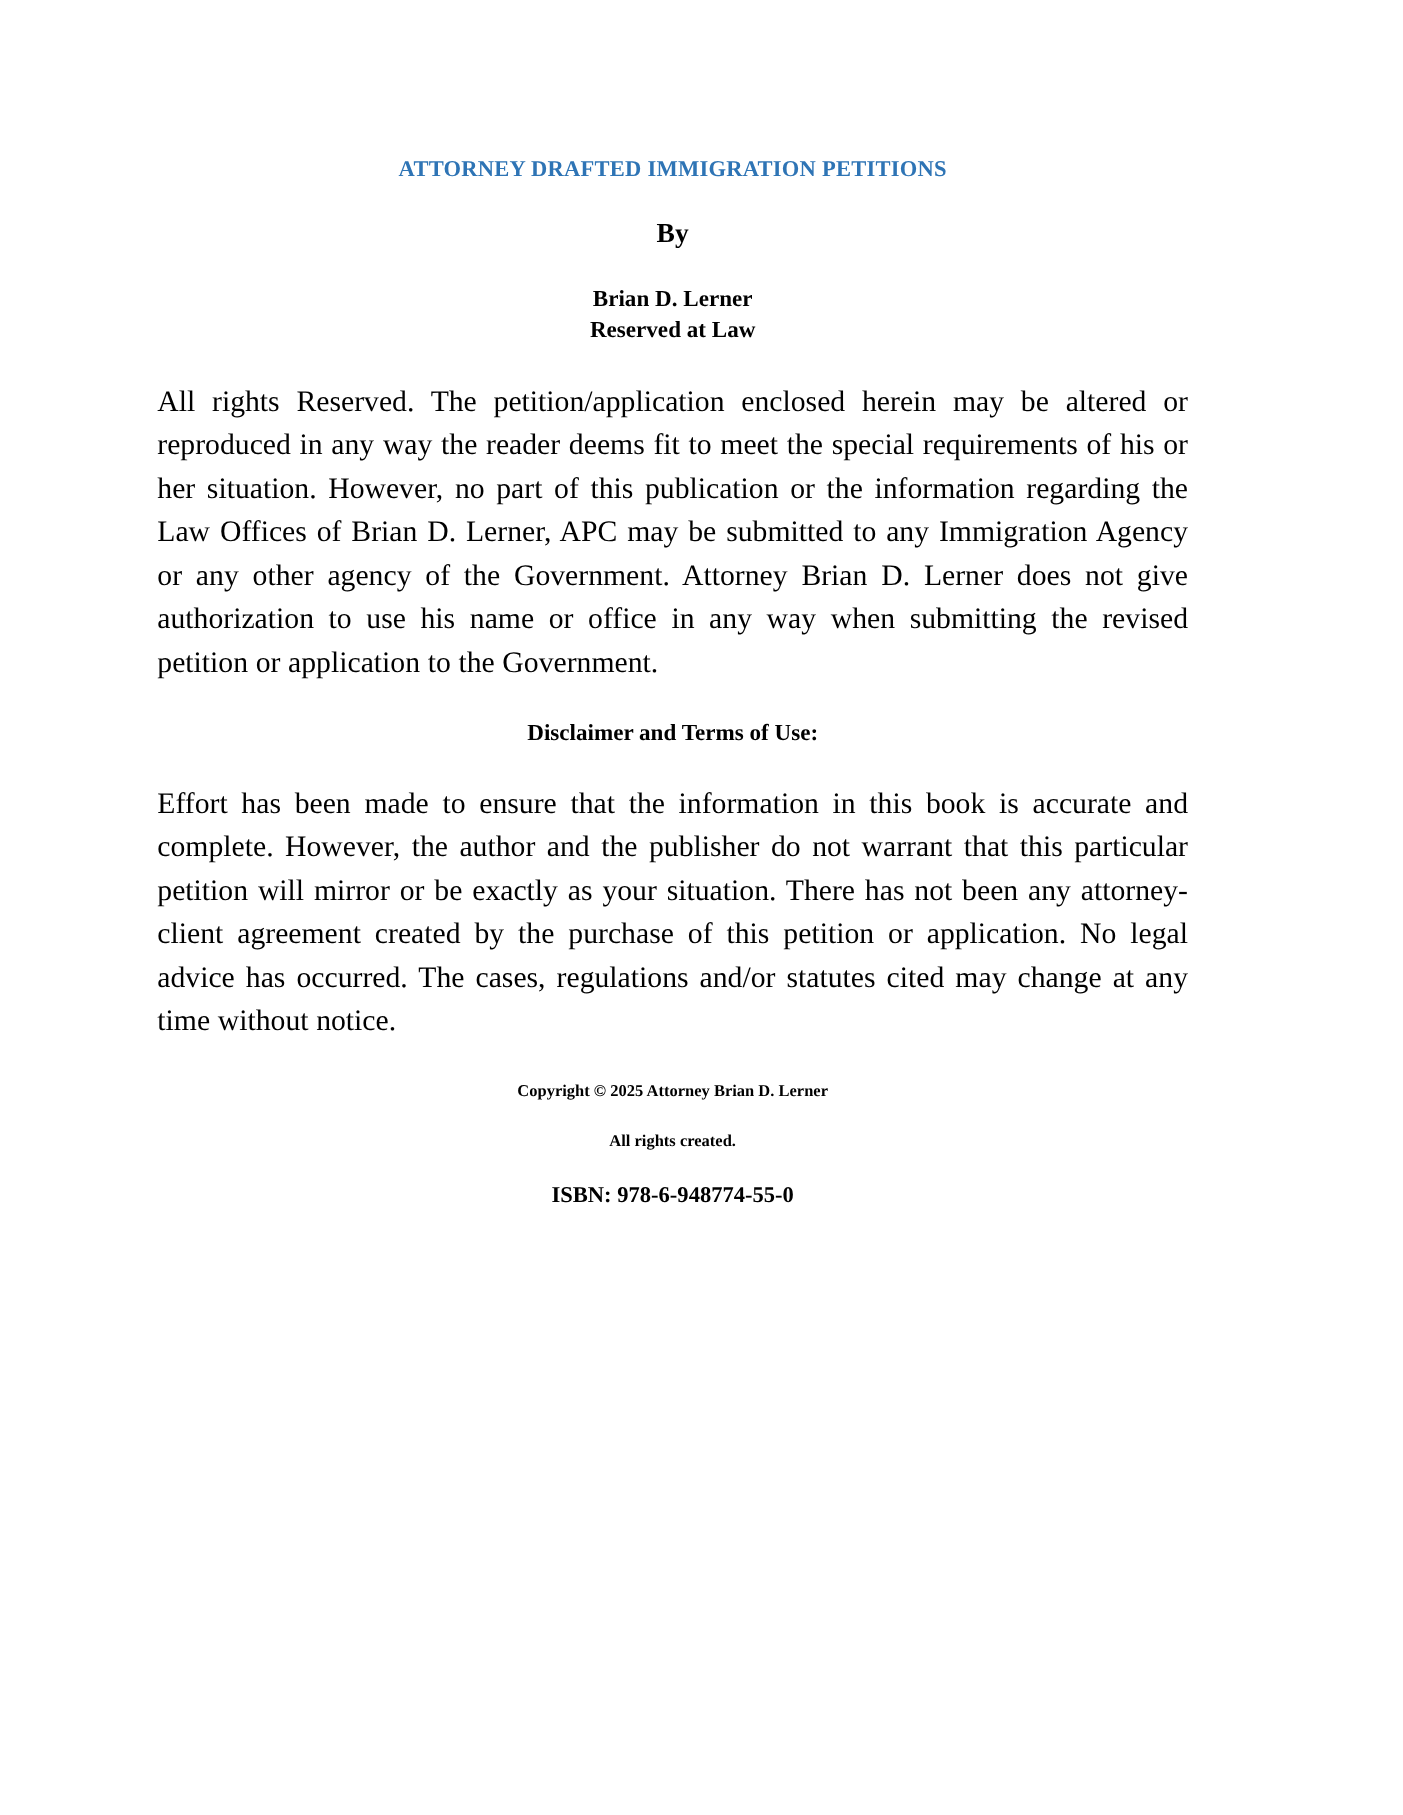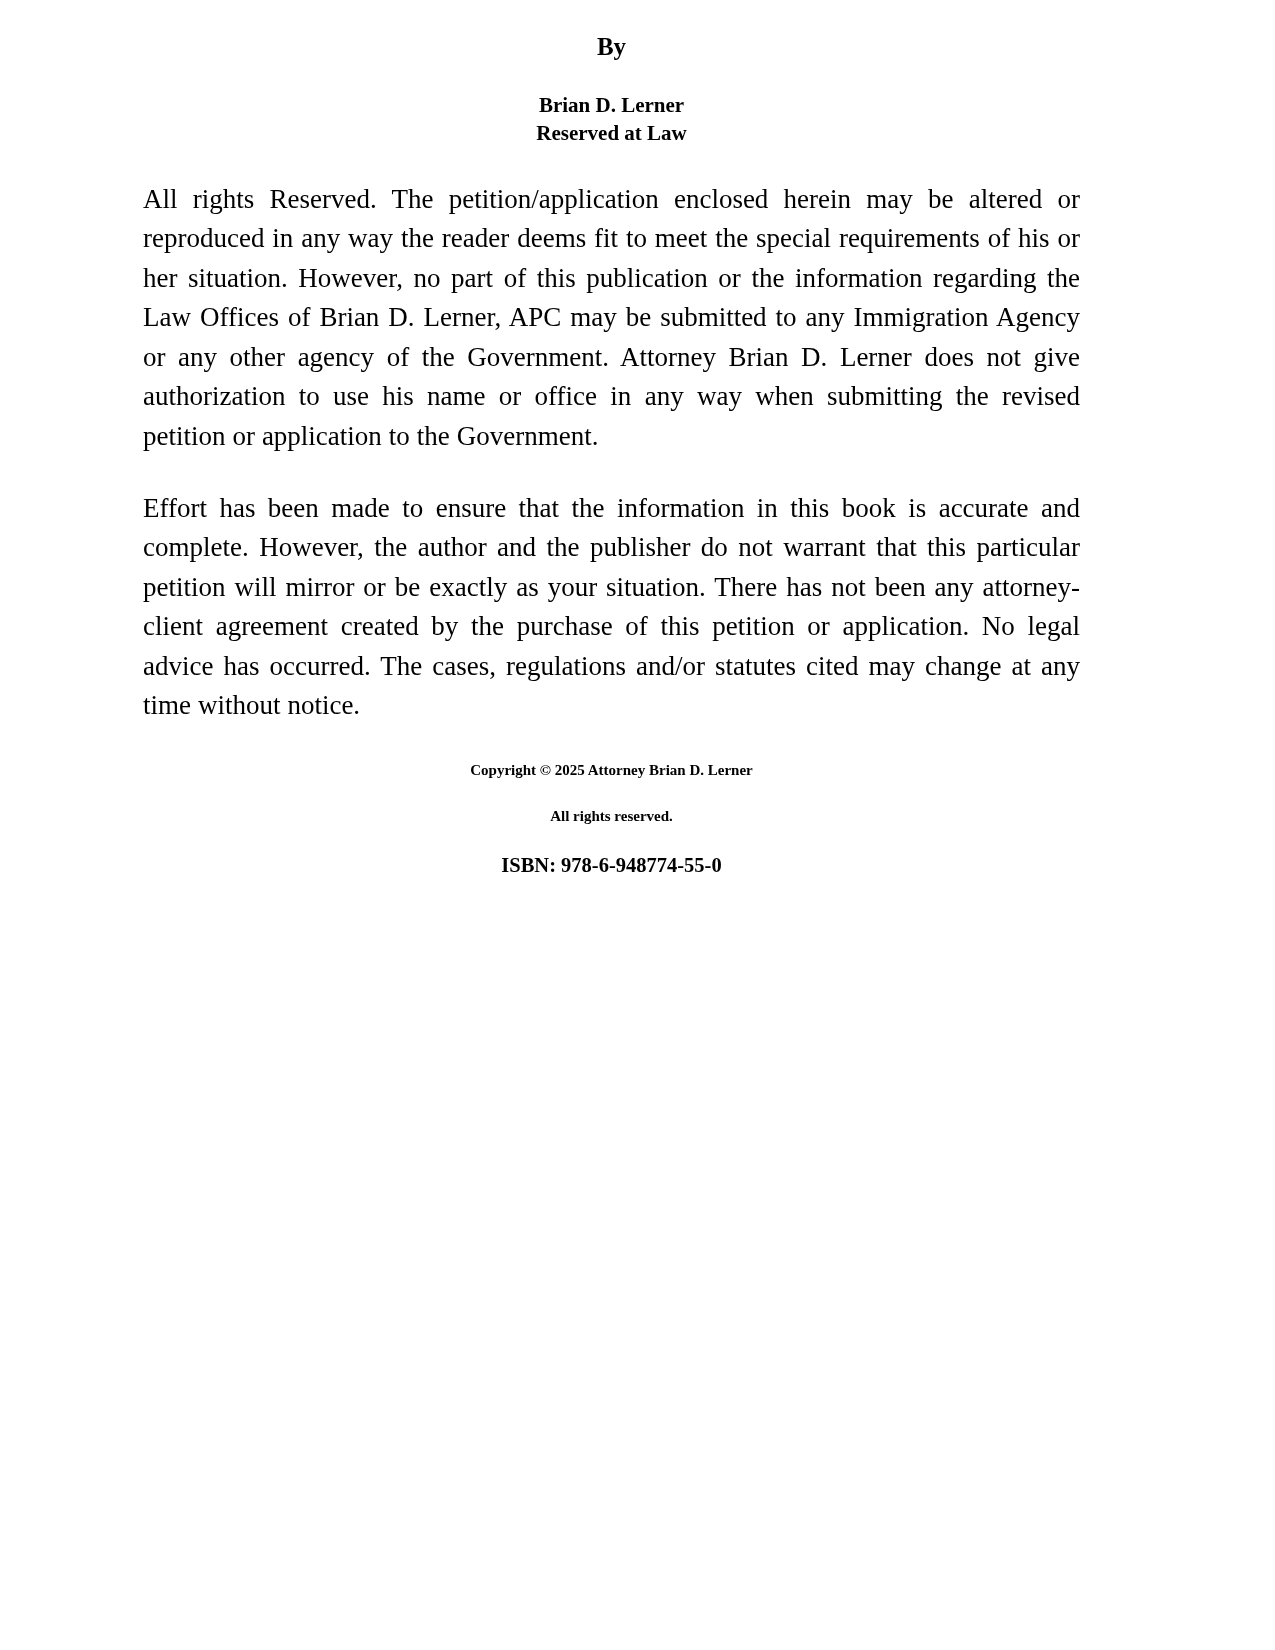--- a/index.html
+++ b/index.html
@@ -105,33 +105,35 @@
   }
 </style>
 </head>
 <body>
 
 <div class="page">
   <div class="page-edge"></div>
 
   <div class="content">
 
+    <h1 class="doc-title" style="color: rgb(46, 116, 181);">ATTORNEY DRAFTED IMMIGRATION PETITIONS</h1>
 
     <p class="byline">By</p>
 
     <div class="author-block">
       <span class="author-name">Brian D. Lerner</span>
       <span class="author-role">Reserved at Law</span>
     </div>
 
     <p class="body-para">All rights Reserved. The petition/application enclosed herein may be altered or reproduced in any way the reader deems fit to meet the special requirements of his or her situation. However, no part of this publication or the information regarding the Law Offices of Brian D. Lerner, APC may be submitted to any Immigration Agency or any other agency of the Government. Attorney Brian D. Lerner does not give authorization to use his name or office in any way when submitting the revised petition or application to the Government.</p>
 
+    <h2 class="section-heading">Disclaimer and Terms of Use:</h2>
 
     <p class="body-para">Effort has been made to ensure that the information in this book is accurate and complete. However, the author and the publisher do not warrant that this particular petition will mirror or be exactly as your situation. There has not been any attorney-client agreement created by the purchase of this petition or application. No legal advice has occurred. The cases, regulations and/or statutes cited may change at any time without notice.</p>
 
     <p class="centered-line copyright-line">Copyright © 2025 Attorney Brian D. Lerner</p>
 
-    <p class="centered-line rights-line">All rights reserved.</p>
+    <p class="centered-line rights-line">All rights created.</p>
 
     <p class="centered-line isbn-line">ISBN: 978-6-948774-55-0</p>
 
   </div>
 </div>
 
 </body></html>

